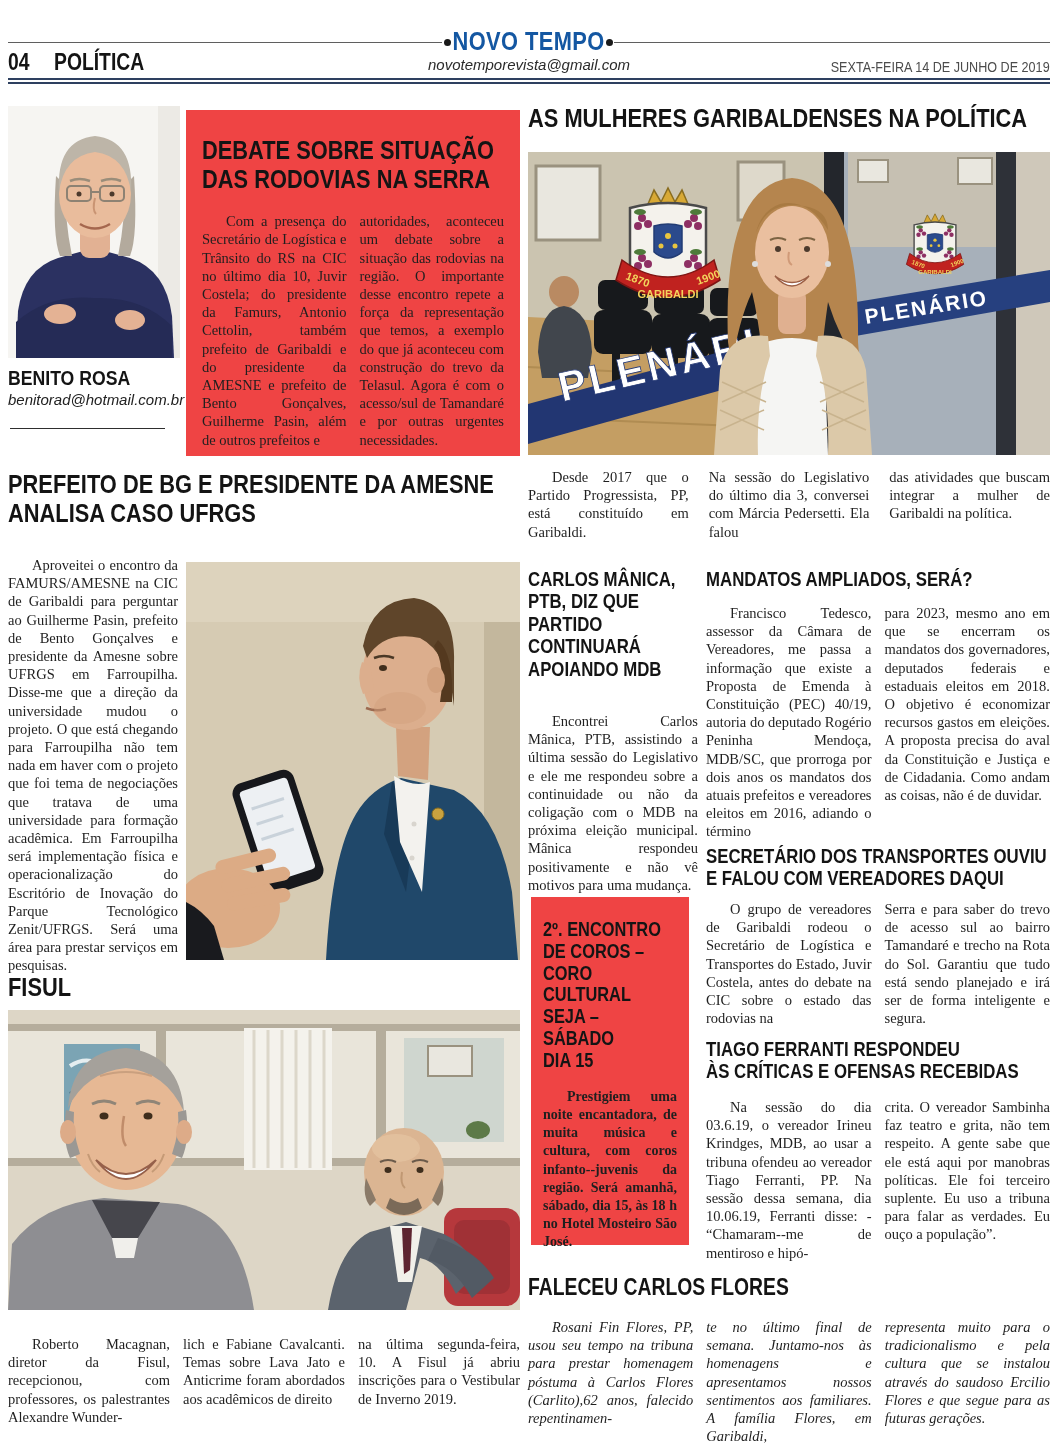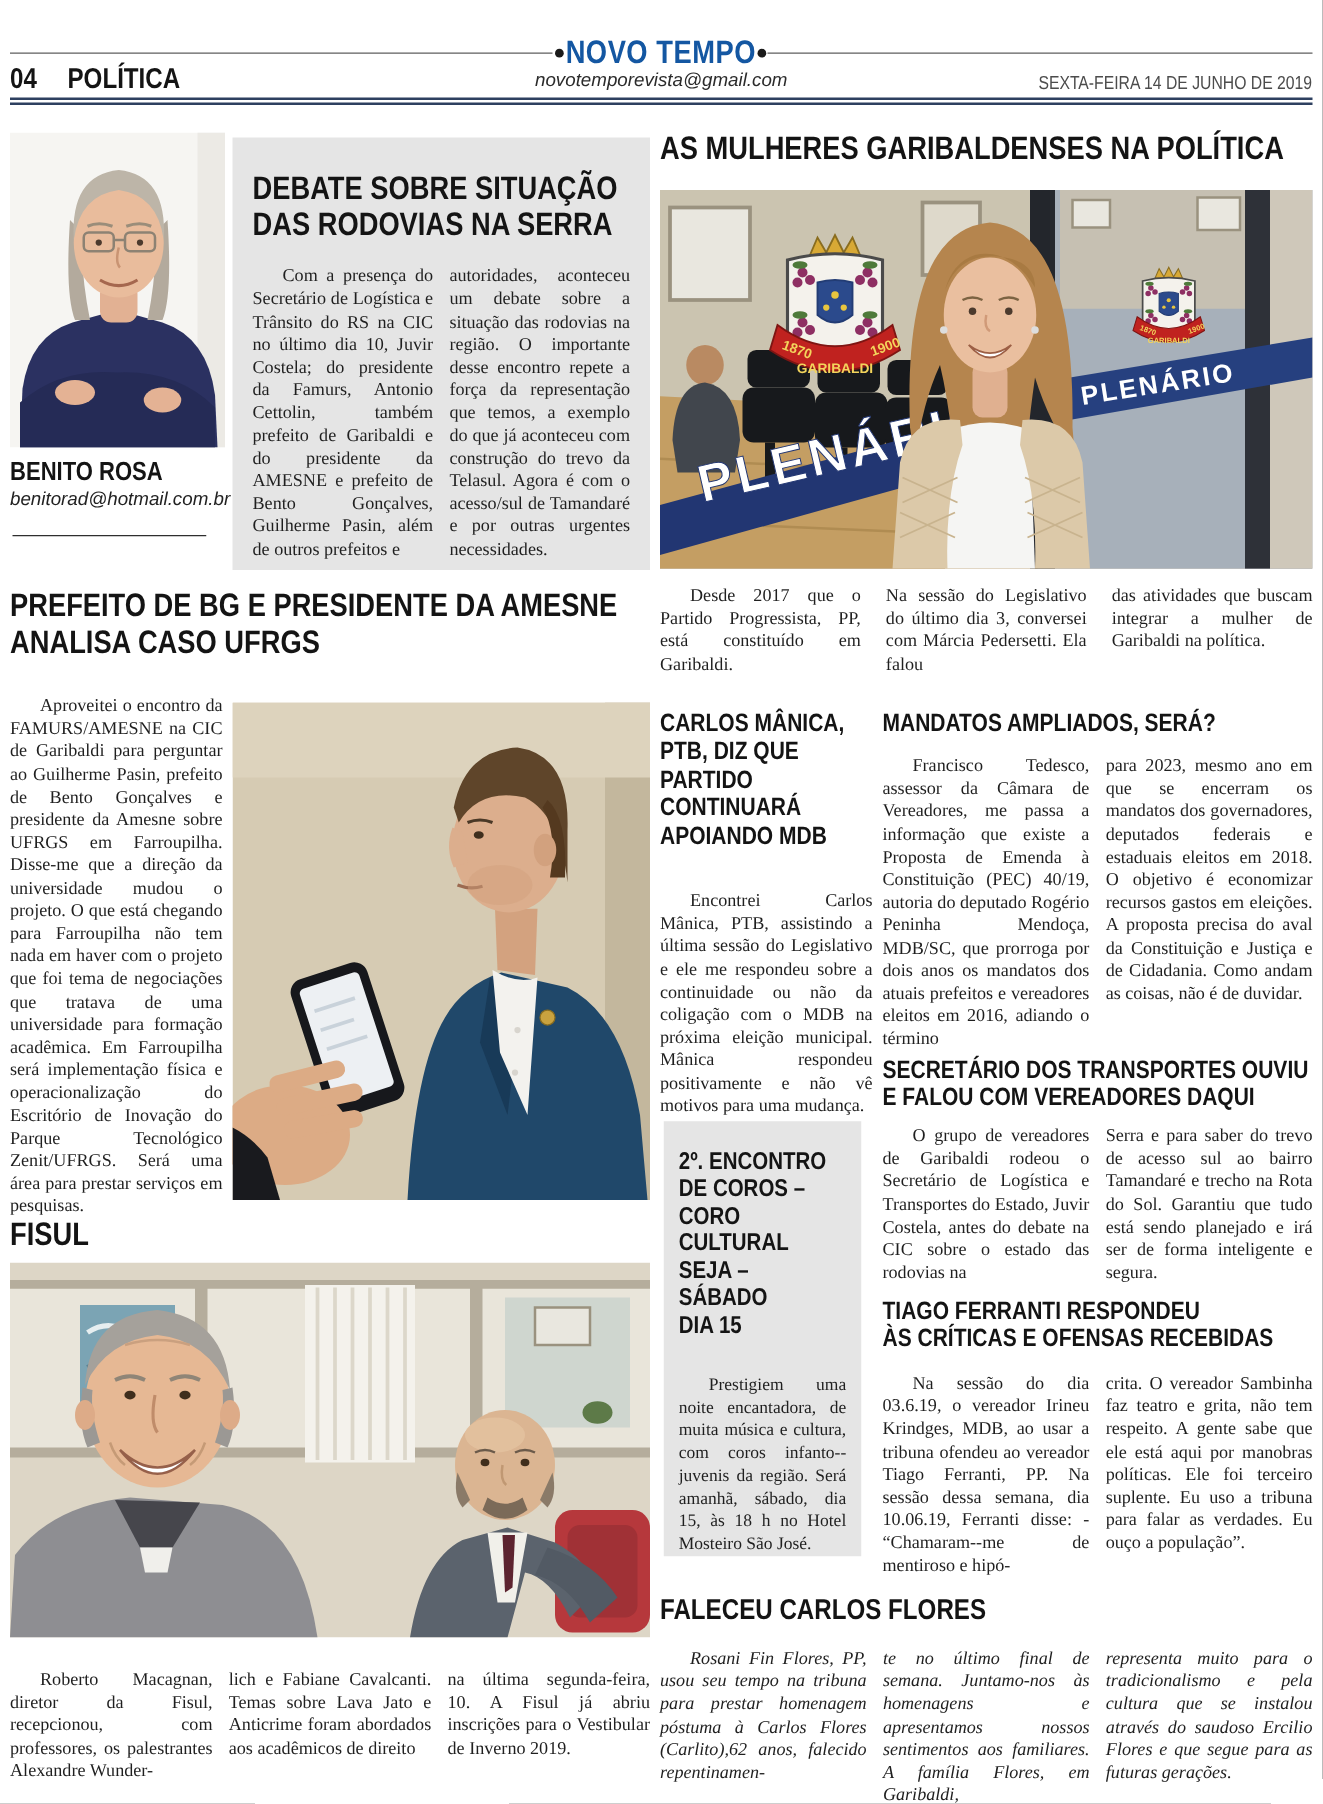--- a/index.html
+++ b/index.html
@@ -16,21 +16,21 @@
   .t26 .ln span{font-size:26px;}
   .t23 .ln span{font-size:23px;}
   .t20 .ln span{font-size:20px;}
   .t19 .ln span{font-size:19.5px;}
   
   .bt{font-family:"Liberation Serif",serif;font-size:14.5px;line-height:18.2px;
       color:#1f1f1f;text-align:justify;}
   .ind{text-indent:24px;}
   .row{display:flex;gap:13px;}
   .row>div{flex:1;min-width:0;}
-  .gbox{background:#e5e5e5;}
+  .gbox{background:#ef4444;}
   
   .hdr-line{position:absolute;top:42px;height:1px;background:#5f5f5f;}
   .hdr-dot{position:absolute;top:39px;width:7px;height:7px;border-radius:50%;background:#1a1a1a;}
   #masthead{position:absolute;left:0;right:0;top:26px;text-align:center;font-weight:700;
             font-size:26px;letter-spacing:0.5px;}
   #masthead-email{position:absolute;left:0;right:0;top:56px;text-align:center;
                   font-style:italic;font-size:15px;color:#2b2b2b;}
   #kicker{position:absolute;left:8px;top:49px;display:flex;gap:20px;align-items:baseline;
           font-weight:700;font-size:23px;color:#141414;}
   #issue-date{position:absolute;right:8px;top:58px;font-size:15px;color:#4c4c4c;}
@@ -300,21 +300,21 @@
   <div class="abs gbox" style="left:531px;top:897px;width:158px;height:348px;padding:22px 12px 0;box-sizing:border-box;">
     <div class="hl t19">
       <div class="ln"><span class="cx">2º. ENCONTRO</span></div>
       <div class="ln"><span class="cx">DE COROS –</span></div>
       <div class="ln"><span class="cx">CORO</span></div>
       <div class="ln"><span class="cx">CULTURAL</span></div>
       <div class="ln"><span class="cx">SEJA –</span></div>
       <div class="ln"><span class="cx">SÁBADO</span></div>
       <div class="ln"><span class="cx">DIA 15</span></div>
     </div>
-    <div class="bt ind" style="margin-top:28px;font-size:14px;">Prestigiem uma noite encantadora, de muita música e cultura, com coros infanto--juvenis da região. Será amanhã, sábado, dia 15, às 18 h no Hotel Mosteiro São José.</div>
+    <div class="bt ind" style="margin-top:16px;font-size:14px;font-weight:bold;">Prestigiem uma noite encantadora, de muita música e cultura, com coros infanto--juvenis da região. Será amanhã, sábado, dia 15, às 18 h no Hotel Mosteiro São José.</div>
   </div>
 
   <div class="abs hl t20" style="left:706px;top:1038px;">
     <div class="ln"><span class="cx">TIAGO FERRANTI RESPONDEU</span></div>
     <div class="ln"><span class="cx">ÀS CRÍTICAS E OFENSAS RECEBIDAS</span></div>
   </div>
   <div class="abs row" style="left:706px;top:1098px;width:344px;">
     <div class="bt ind">Na sessão do dia 03.6.19, o vereador Irineu Krindges, MDB, ao usar a tribuna ofendeu ao vereador Tiago Ferranti, PP. Na sessão dessa semana, dia 10.06.19, Ferranti disse: - “Chamaram--me de mentiroso e hipó-</div>
     <div class="bt">crita. O vereador Sambinha faz teatro e grita, não tem respeito. A gente sabe que ele está aqui por manobras políticas. Ele foi terceiro suplente. Eu uso a tribuna para falar as verdades. Eu ouço a população”.</div>
   </div>

